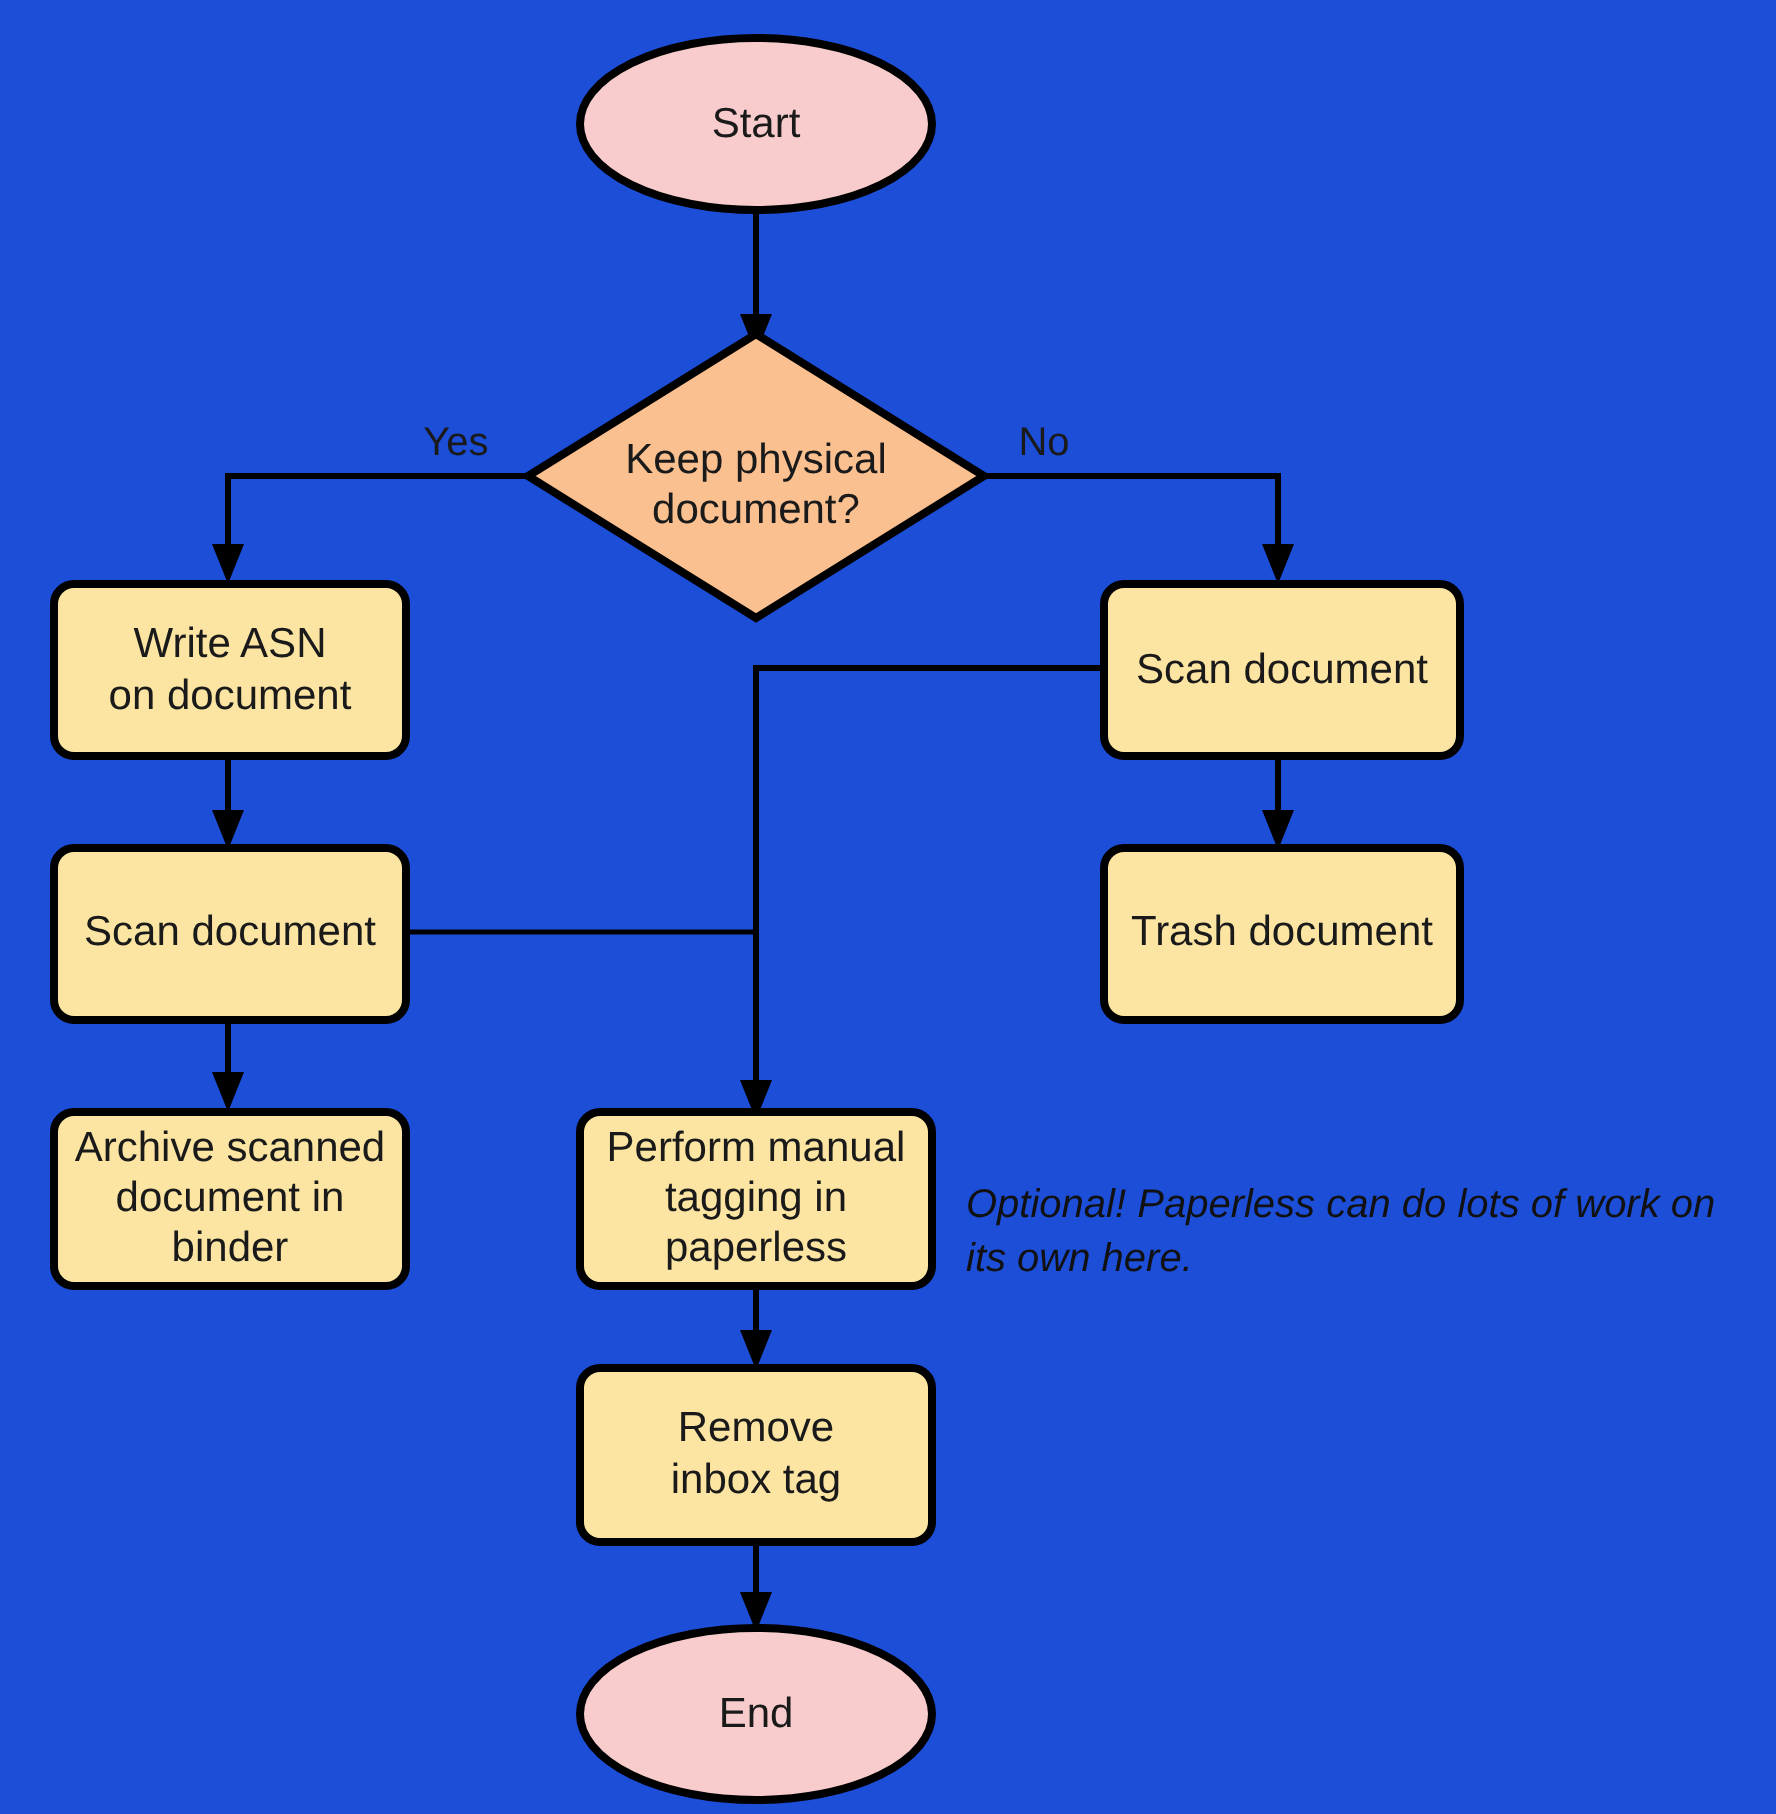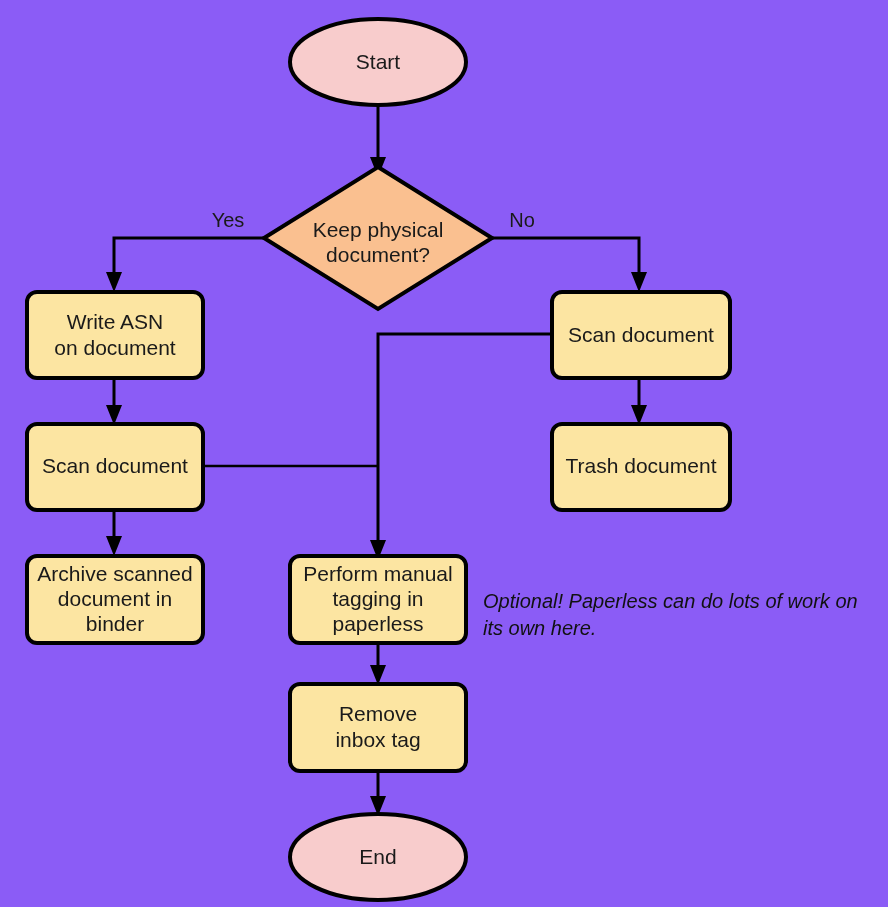--- a/index.html
+++ b/index.html
@@ -7,21 +7,21 @@
     padding: 0;
     background: #ffffff;
   }
   body {
     font-family: "Liberation Sans", sans-serif;
   }
   #flowchart-root {
     position: relative;
     width: 888px;
     height: 907px;
-    background: #8b5cf6;
+    background: #1d4ed8;
     overflow: hidden;
   }
   #flow-svg {
     position: absolute;
     top: 0;
     left: 0;
     width: 888px;
     height: 907px;
     display: block;
   }

